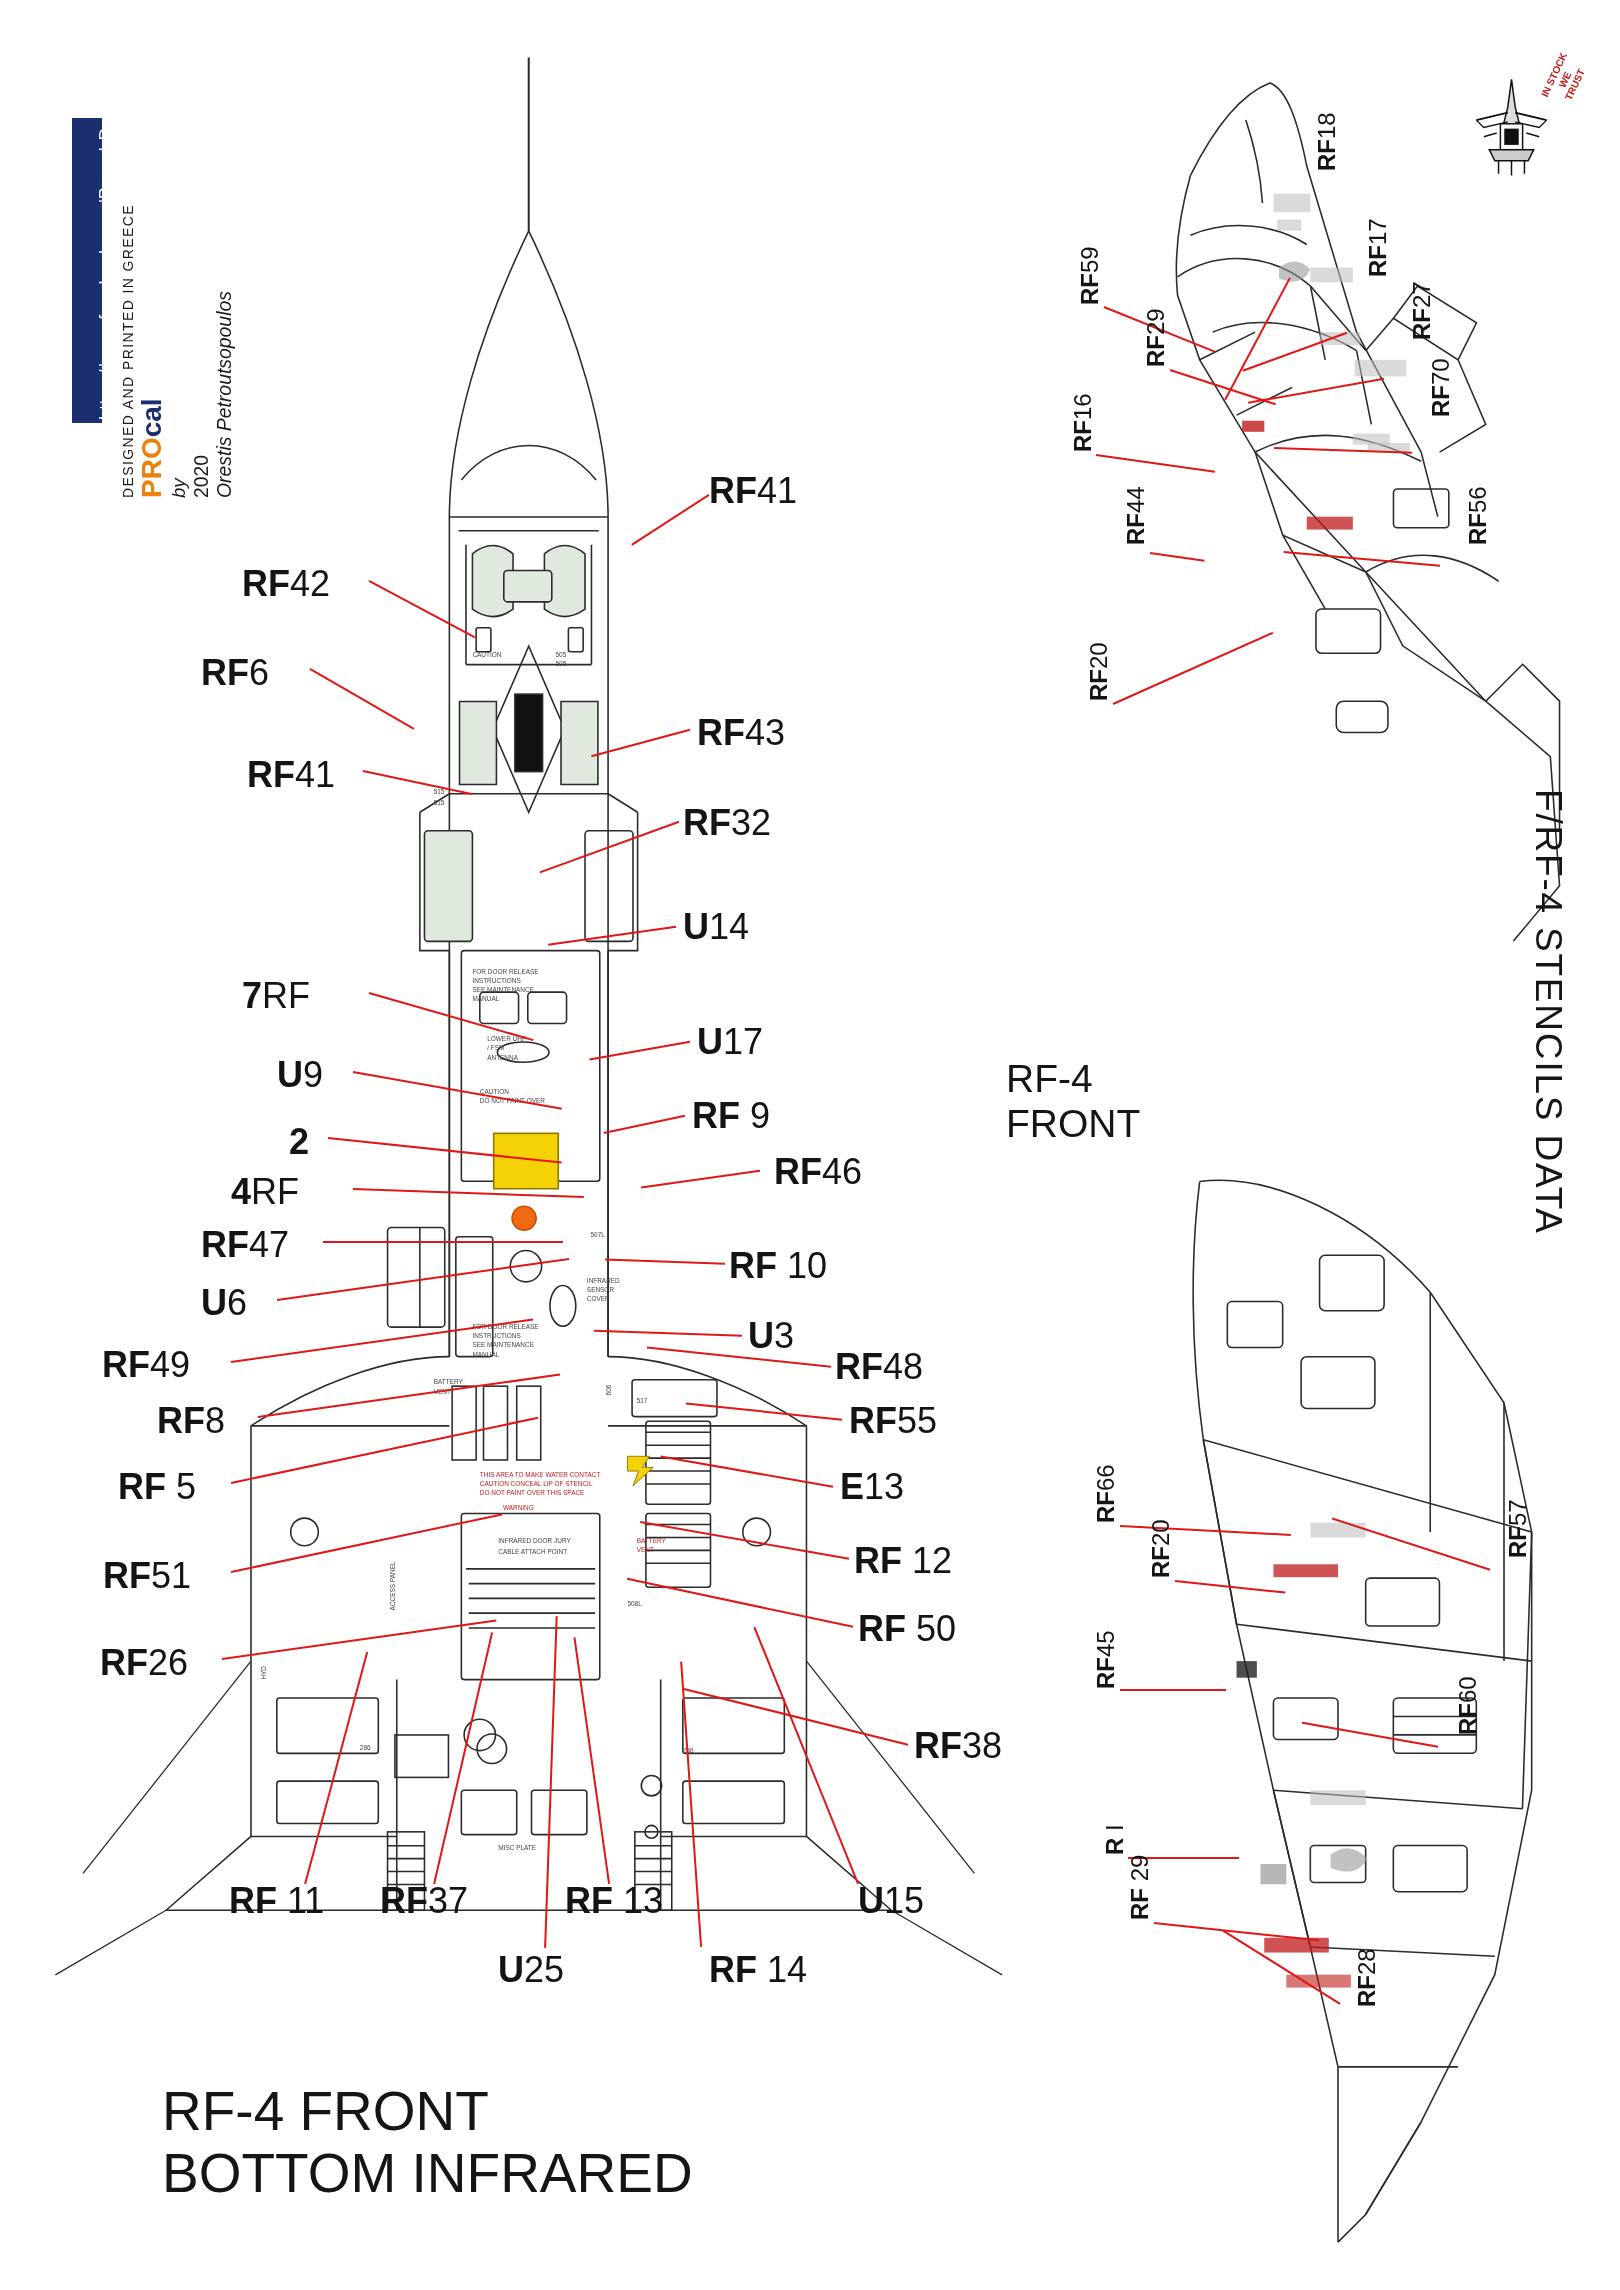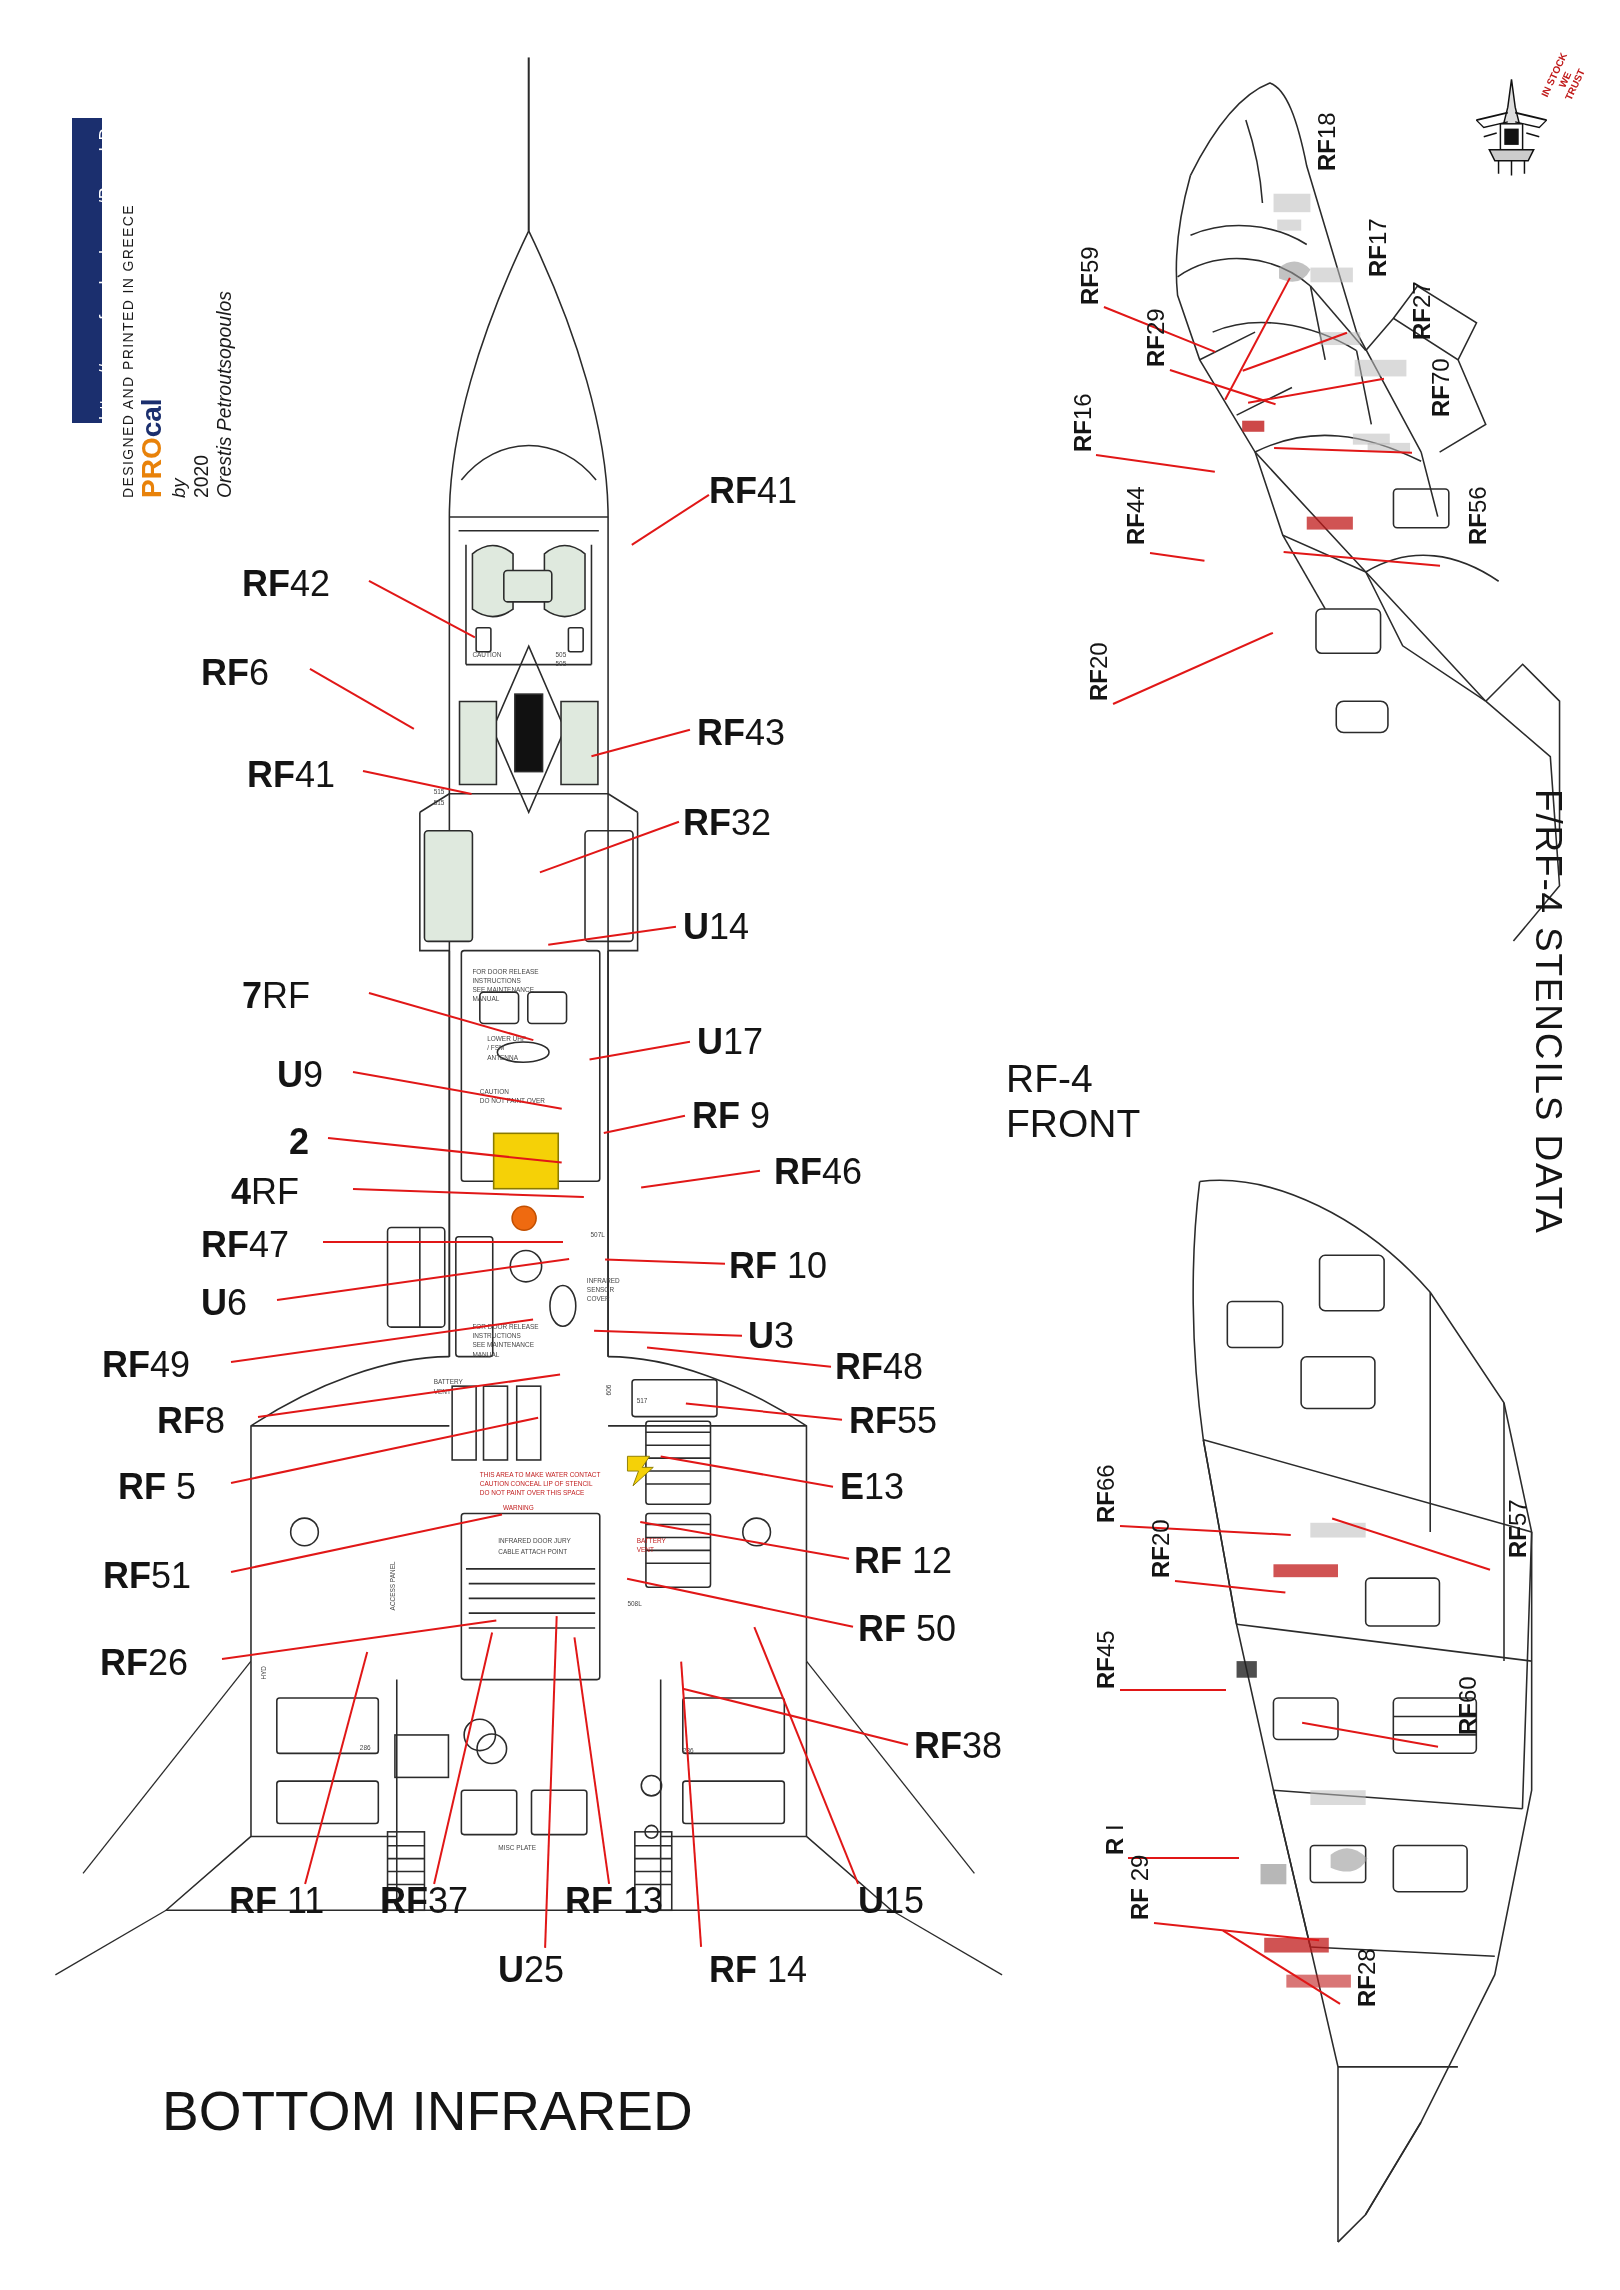--- a/index.html
+++ b/index.html
@@ -480,20 +480,21 @@
       <div class="lbl R" style="left: 1456px; top: 1735px; transform: rotate(-90deg); transform-origin: left top;"><span class="b">RF</span><span class="n">60</span></div>
       <div class="leader" style="left: 1128px; top: 1857px; width: 111px; transform: rotate(0deg);"></div>
       <div class="lbl R" style="left: 1103px; top: 1855px; transform: rotate(-90deg); transform-origin: left top;"><span class="b">R</span><span class="n"> I</span></div>
       <div class="leader" style="left: 1154px; top: 1922px; width: 166px; transform: rotate(6deg);"></div>
       <div class="lbl R" style="left: 1128px; top: 1920px; transform: rotate(-90deg); transform-origin: left top;"><span class="b">RF</span><span class="n"> 29</span></div>
       <div class="leader" style="left: 1340px; top: 2003px; width: 138px; transform: rotate(212deg);"></div>
       <div class="lbl R" style="left: 1355px; top: 2007px; transform: rotate(-90deg); transform-origin: left top;"><span class="b">RF</span><span class="n">28</span></div>
     </div>
 
   <div id="maintitle">
+    <div>RF-4 FRONT</div>
     <div>BOTTOM INFRARED</div>
   </div>
 
   <div id="sheettitle">F/RF-4   STENCILS DATA</div>
 
   <div id="frontlabel">
     <div>RF-4</div>
     <div>FRONT</div>
   </div>
 

